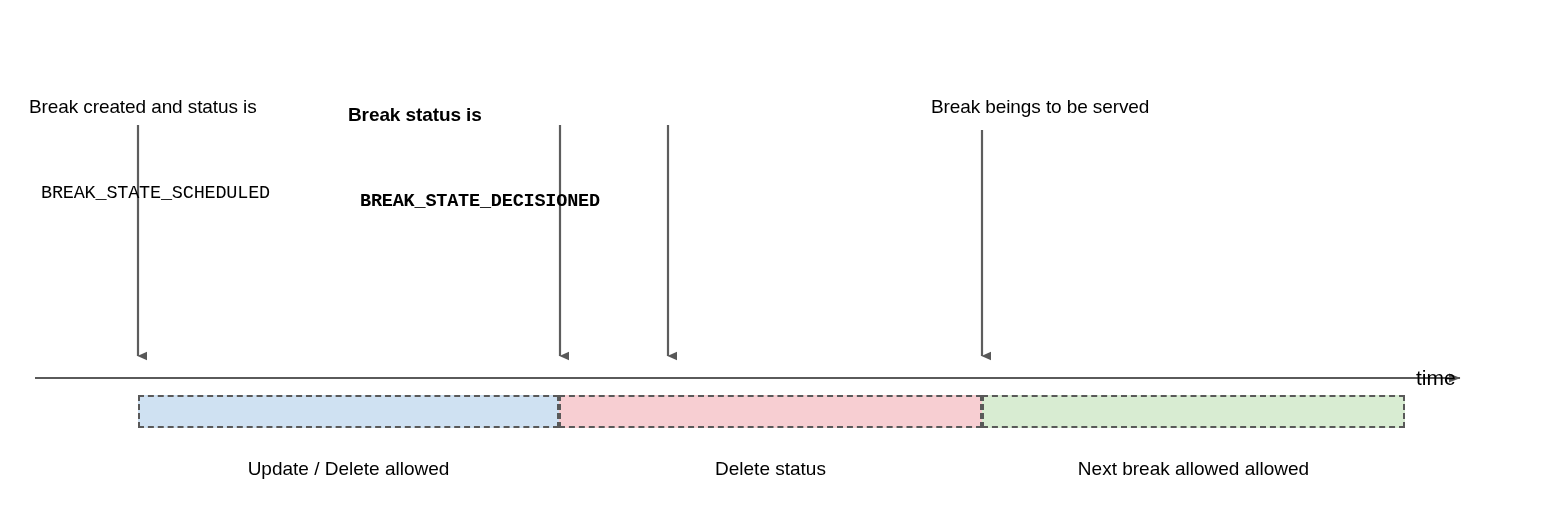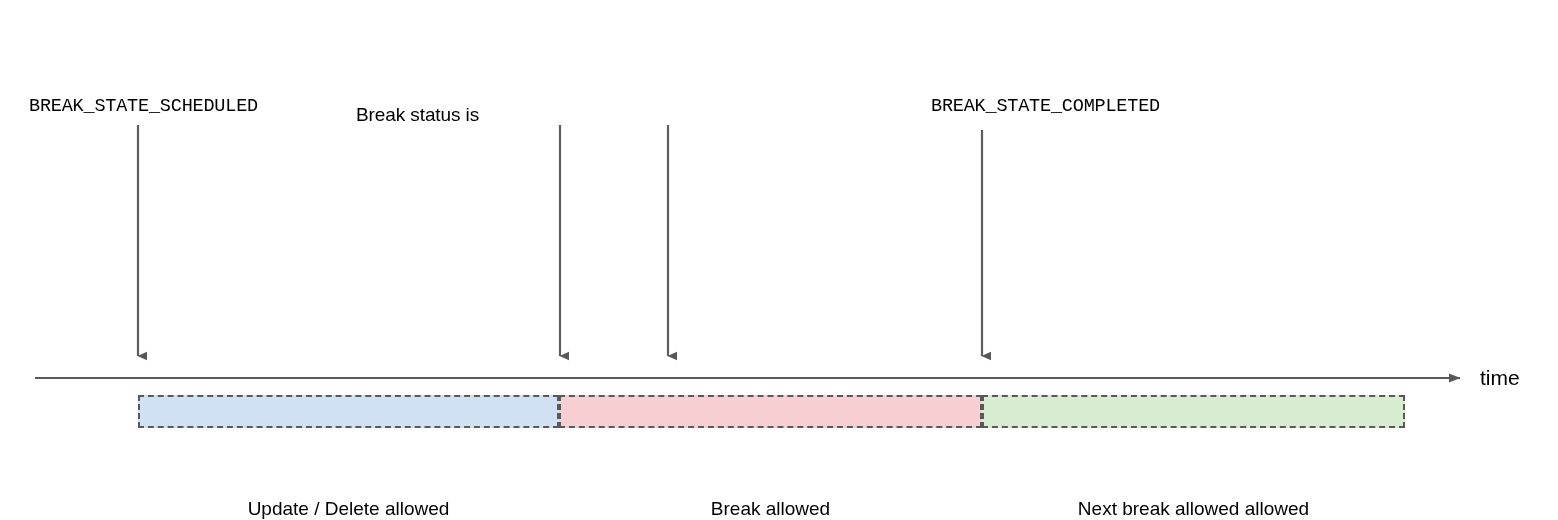--- a/index.html
+++ b/index.html
@@ -34,55 +34,55 @@
     letter-spacing: -0.1px;
     color: #000;
     display: block;
   }
   .annot .mono {
     font-family: "Liberation Mono", "DejaVu Sans Mono", monospace;
     font-size: 18.5px;
     letter-spacing: -0.2px;
     color: #000;
     display: block;
+    margin-left: 12px;
   }
 
   #annot-1 { left: 29px;  top: 34px; }
-  #annot-2 { left: 356px; top: 42px; }
+  #annot-2 { left: 348px; top: 42px; font-weight: bold; }
   #annot-3 { left: 671px; top: 42px; }
   #annot-4 { left: 931px; top: 34px; }
 
   .phase-caption {
     position: absolute;
     top: 458px;
     font-family: "Liberation Sans", sans-serif;
     font-size: 19px;
     color: #000;
     text-align: center;
     white-space: nowrap;
-    margin-top: 40px;
   }
   #caption-0 { left: 138px; width: 421px; }
   #caption-1 { left: 559px; width: 423px; }
   #caption-2 { left: 982px; width: 423px; }
 
   .bar {
     position: absolute;
     top: 395px;
     height: 33px;
     box-sizing: border-box;
     border: 2px dashed #595959;
   }
   #bar-0 { left: 138px; width: 421px; background: #cfe1f2; }
   #bar-1 { left: 559px; width: 423px; background: #f7ced2; }
   #bar-2 { left: 982px; width: 423px; background: #d8ecd2; }
 
   #time-label {
     position: absolute;
-    left: 1480px;
+    left: 1416px;
     top: 366px;
     font-family: "Liberation Sans", sans-serif;
     font-size: 21px;
     color: #000;
     white-space: nowrap;
   }
 </style>
 </head>
 <body>
 
@@ -98,35 +98,37 @@
 
   <line x1="35" y1="378" x2="1460" y2="378" stroke="#5a5a5a" stroke-width="2.2" marker-end="url(#arrow-right)"></line>
 
   <line x1="138" y1="125" x2="138" y2="356" stroke="#5d5d5d" stroke-width="2.2" marker-end="url(#arrow-down)"></line>
   <line x1="560" y1="125" x2="560" y2="356" stroke="#5d5d5d" stroke-width="2.2" marker-end="url(#arrow-down)"></line>
   <line x1="668" y1="125" x2="668" y2="356" stroke="#5d5d5d" stroke-width="2.2" marker-end="url(#arrow-down)"></line>
   <line x1="982" y1="130" x2="982" y2="356" stroke="#5d5d5d" stroke-width="2.2" marker-end="url(#arrow-down)"></line>
 </svg>
 
 <div class="annot" id="annot-1">
+  <span class="sans">Break created and status is</span>
   <span class="mono">BREAK_STATE_SCHEDULED</span>
 </div>
 
 <div class="annot" id="annot-2">
   <span class="sans">Break status is</span>
+  <span class="mono">BREAK_STATE_DECISIONED</span>
 </div>
 
 <div class="annot" id="annot-3">
 </div>
 
 <div class="annot" id="annot-4">
-  <span class="mono">BREAK_STATE_COMPLETED</span>
+  <span class="sans">Break beings to be served</span>
 </div>
 
 <div class="bar" id="bar-0"></div>
 <div class="bar" id="bar-1"></div>
 <div class="bar" id="bar-2"></div>
 
 <div class="phase-caption" id="caption-0">Update / Delete allowed</div>
-<div class="phase-caption" id="caption-1">Break allowed</div>
+<div class="phase-caption" id="caption-1">Delete status</div>
 <div class="phase-caption" id="caption-2">Next break allowed allowed</div>
 
 <div id="time-label">time</div>
 
 </body></html>

